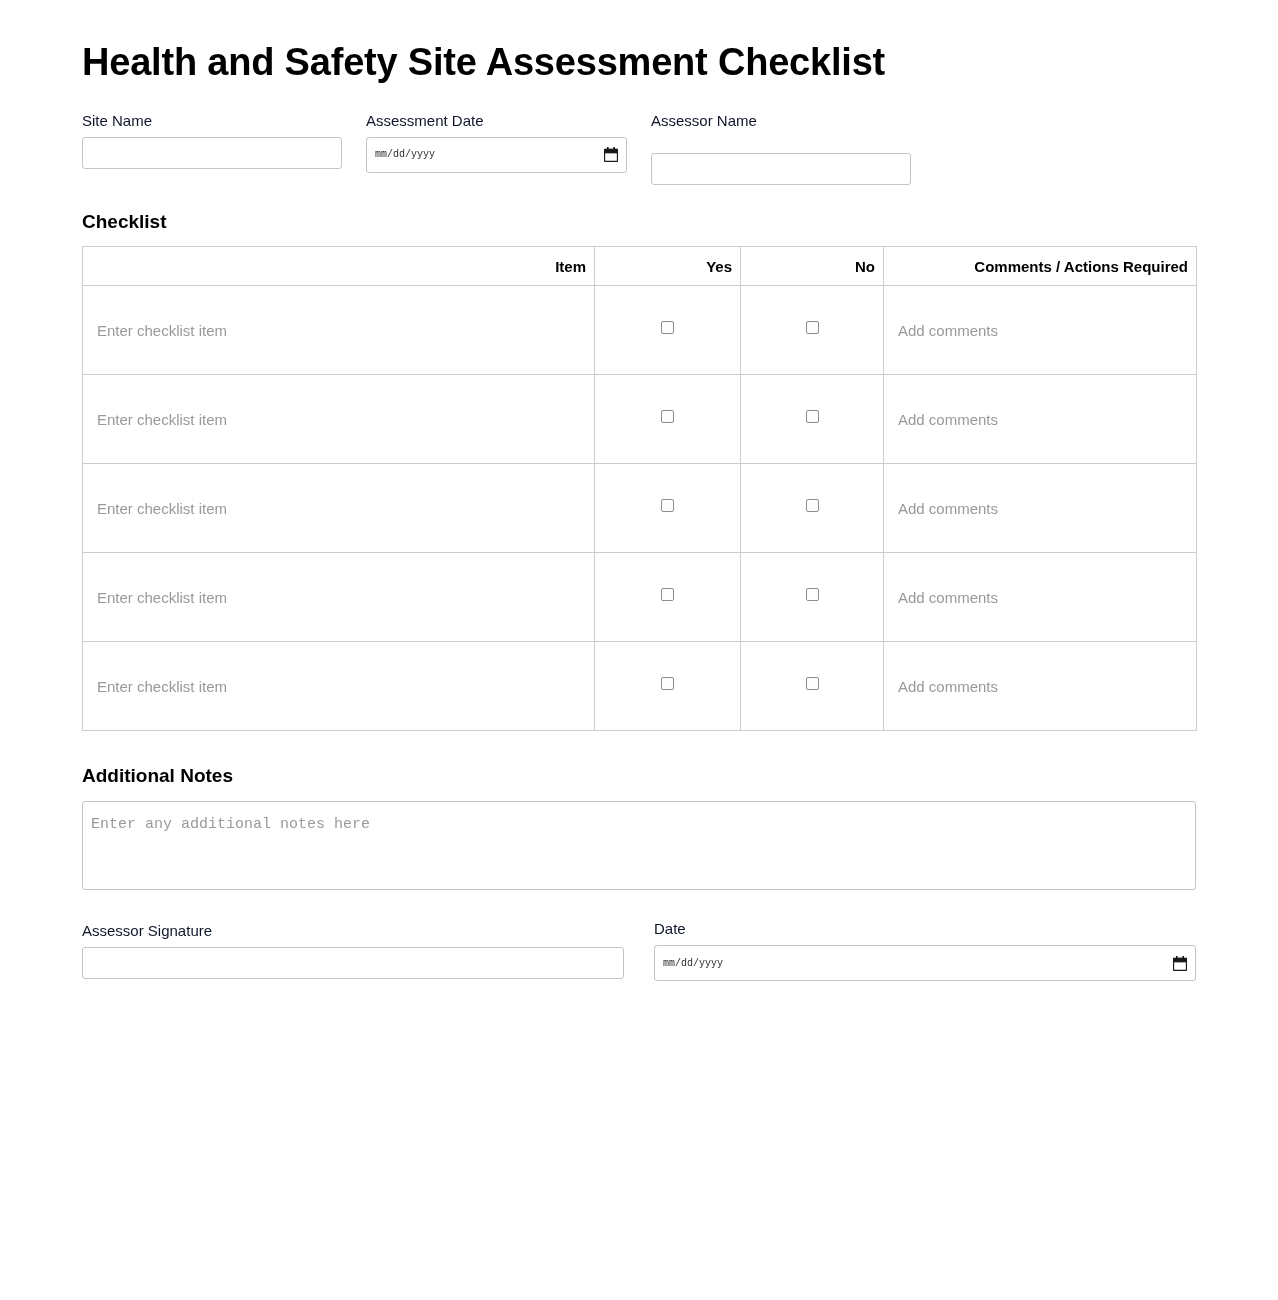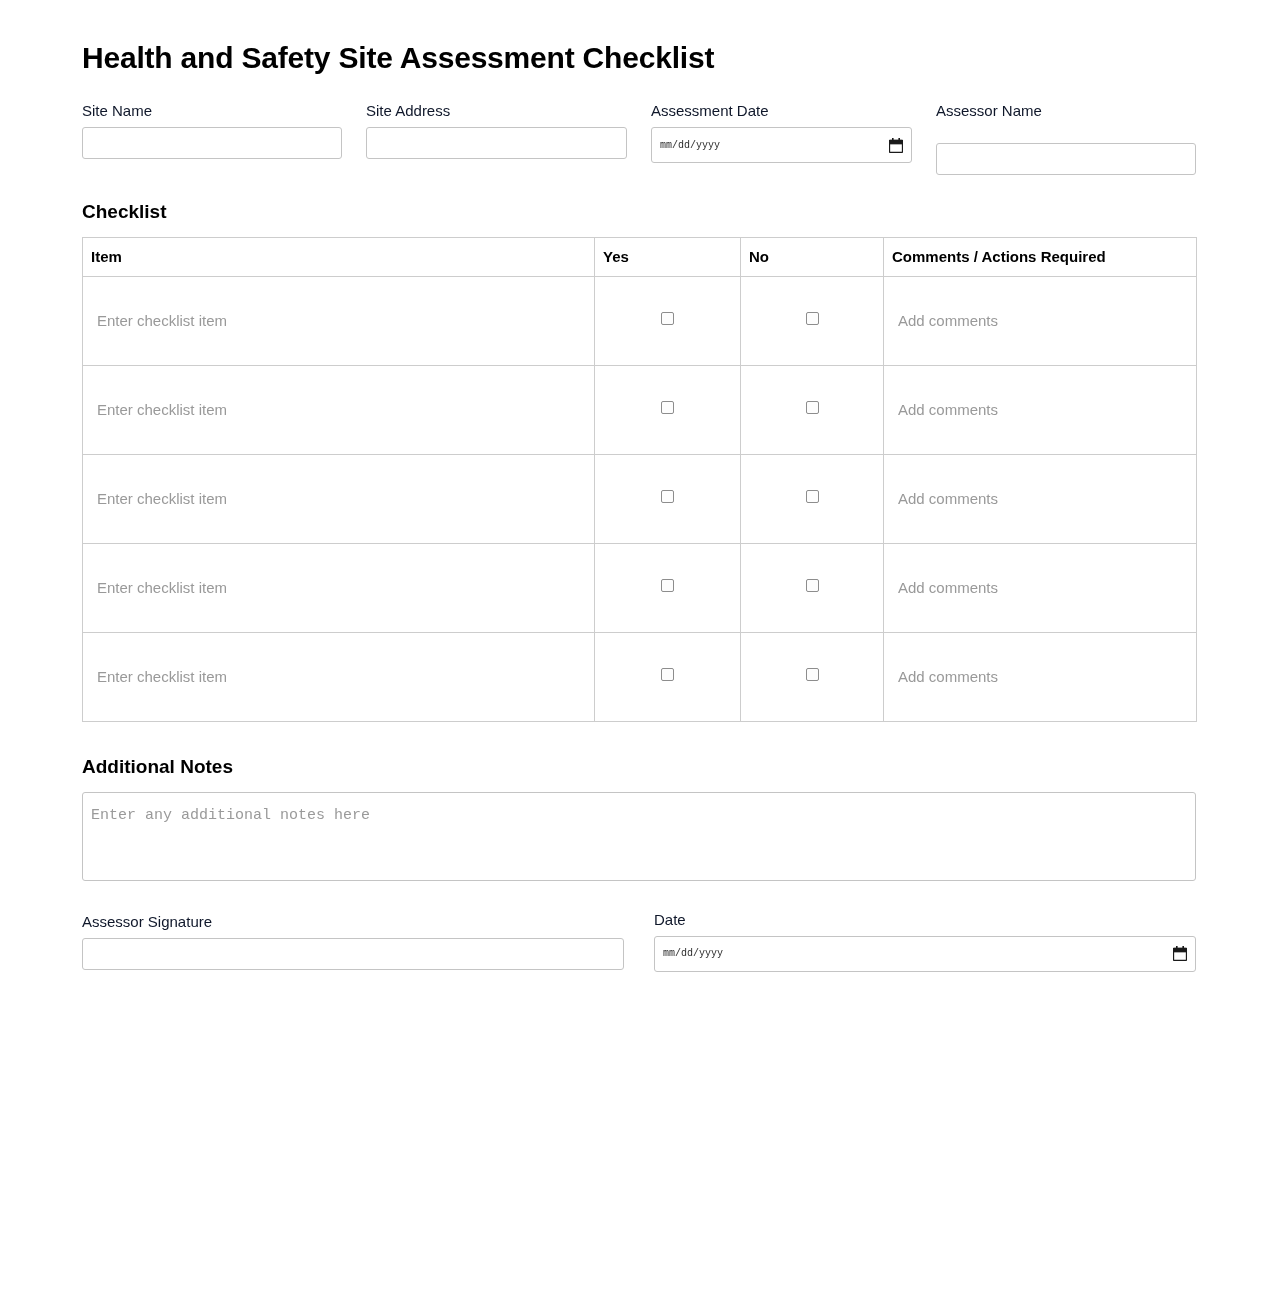--- a/index.html
+++ b/index.html
@@ -14,21 +14,21 @@
     font-family: "Liberation Sans", sans-serif;
     color: #000000;
     -webkit-font-smoothing: antialiased;
   }
   .page {
     padding: 40px 82px 0 82px;
     box-sizing: border-box;
     width: 1278px;
   }
   .page-title {
-    font-size: 30px;
+    font-size: 38px;
     font-weight: bold;
     letter-spacing: -0.2px;
     margin: 0 0 26px 0;
     line-height: 1.2;
     color: #000;
   }
   
   .field-row {
     display: flex;
     align-items: flex-start;
@@ -106,21 +106,21 @@
   }
   table.checklist th,
   table.checklist td {
     border: 1px solid #cdcdcd;
     padding: 0;
     background: #fff;
   }
   table.checklist th {
     font-size: 15px;
     font-weight: bold;
-    text-align: left;
+    text-align: right;
     height: 38px;
     padding: 0 8px;
     vertical-align: middle;
     color: #000;
   }
   col.c-item    { width: 512px; }
   col.c-yes     { width: 146px; }
   col.c-no      { width: 143px; }
   col.c-comment { width: 313px; }
 
@@ -197,24 +197,20 @@
 
   <h1 class="page-title">Health and Safety Site Assessment Checklist</h1>
 
   <div class="field-row">
 
     <div class="field f-site-name">
       <label class="field-label">Site Name</label>
       <input class="text-input" type="text" placeholder="" style="">
     </div>
 
-    <div class="field f-site-addr">
-      <label class="field-label">Site Address</label>
-      <input class="text-input" type="text" placeholder="" style="">
-    </div>
 
     <div class="field f-assess-date">
       <label class="field-label">Assessment Date</label>
       <div class="date-input">
         <span class="date-text">mm/dd/yyyy</span>
         <svg class="cal-icon" viewBox="0 0 14 15">
           <rect x="0.5" y="2.5" width="13" height="12" rx="1" fill="#ffffff" stroke="#1a1a1a" stroke-width="1.3"></rect>
           <rect x="0.5" y="2.5" width="13" height="3.2" fill="#1a1a1a" stroke="#1a1a1a" stroke-width="1.3"></rect>
           <rect x="3" y="0" width="1.6" height="3.2" fill="#1a1a1a"></rect>
           <rect x="9.4" y="0" width="1.6" height="3.2" fill="#1a1a1a"></rect>

